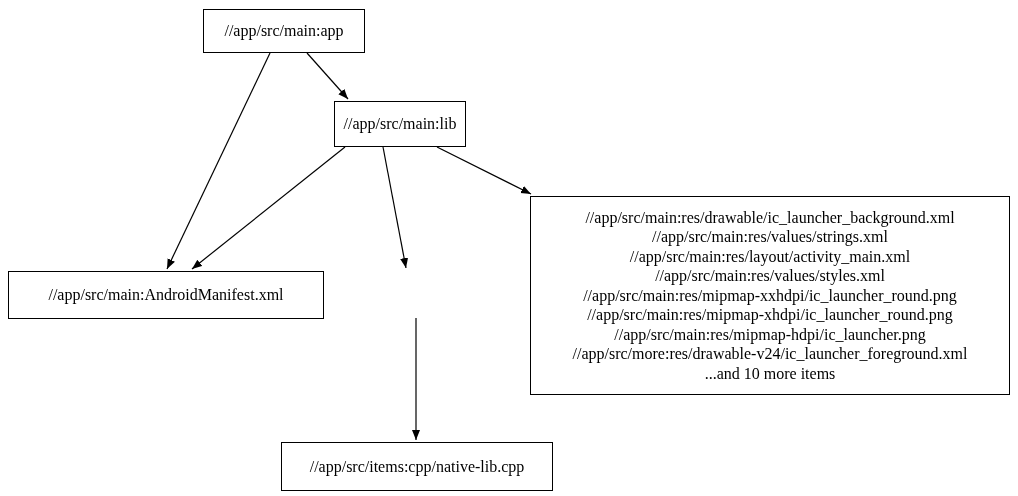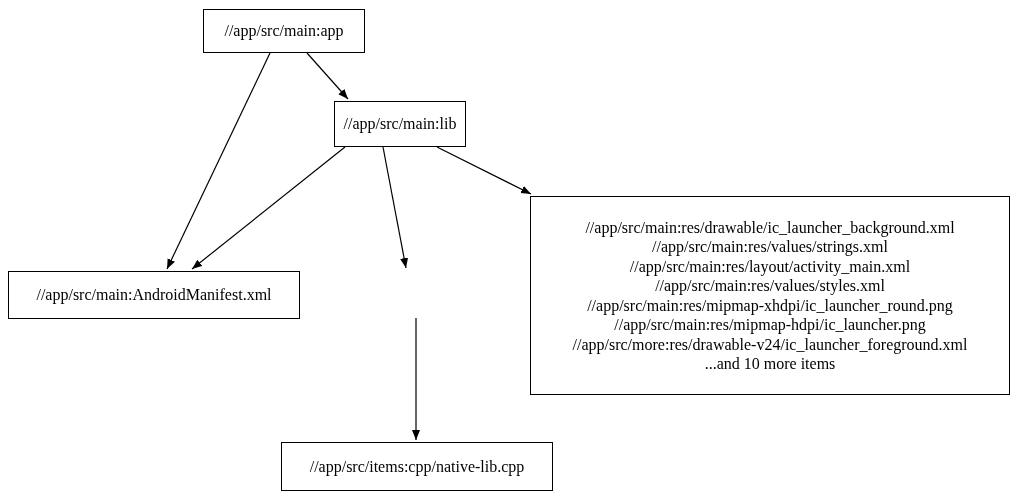--- a/index.html
+++ b/index.html
@@ -45,21 +45,21 @@
     align-items: center;
     justify-content: center;
     text-align: center;
     font-size: 16px;
     line-height: 19.5px;
     white-space: nowrap;
   }
   
   #node-app        { left: 203px; top: 9px;   width: 162px; height: 44px; }
   #node-lib        { left: 302px; top: 101px; width: 132px; height: 46px; margin-left: 32px; }
-  #node-manifest   { left: 8px;   top: 271px; width: 292px; height: 48px; }
+  #node-manifest   { left: 8px;   top: 271px; width: 316px; height: 48px; }
   #node-jni-lib    { left: 325px; top: 270px; width: 182px; height: 48px; }
   #node-res-group  { left: 530px; top: 196px; width: 480px; height: 199px; }
   #node-native-lib { left: 281px; top: 442px; width: 272px; height: 49px; }
 </style>
 </head>
 <body>
 
 <div id="canvas">
 
   <svg id="edges" viewBox="0 0 1018 496" xmlns="http://www.w3.org/2000/svg">
@@ -87,20 +87,21 @@
   <div id="node-manifest" class="node">
     <span>//app/src/main:AndroidManifest.xml</span>
   </div>
 
 
   <div id="node-res-group" class="node-multi">
     <span>//app/src/main:res/drawable/ic_launcher_background.xml</span>
     <span>//app/src/main:res/values/strings.xml</span>
     <span>//app/src/main:res/layout/activity_main.xml</span>
     <span>//app/src/main:res/values/styles.xml</span>
+    <span>//app/src/main:res/mipmap-xxhdpi/ic_launcher_round.png</span>
     <span>//app/src/main:res/mipmap-xhdpi/ic_launcher_round.png</span>
     <span>//app/src/main:res/mipmap-hdpi/ic_launcher.png</span>
     <span>//app/src/more:res/drawable-v24/ic_launcher_foreground.xml</span>
     <span>...and 10 more items</span>
   </div>
 
   <div id="node-native-lib" class="node">
     <span>//app/src/items:cpp/native-lib.cpp</span>
   </div>
 

